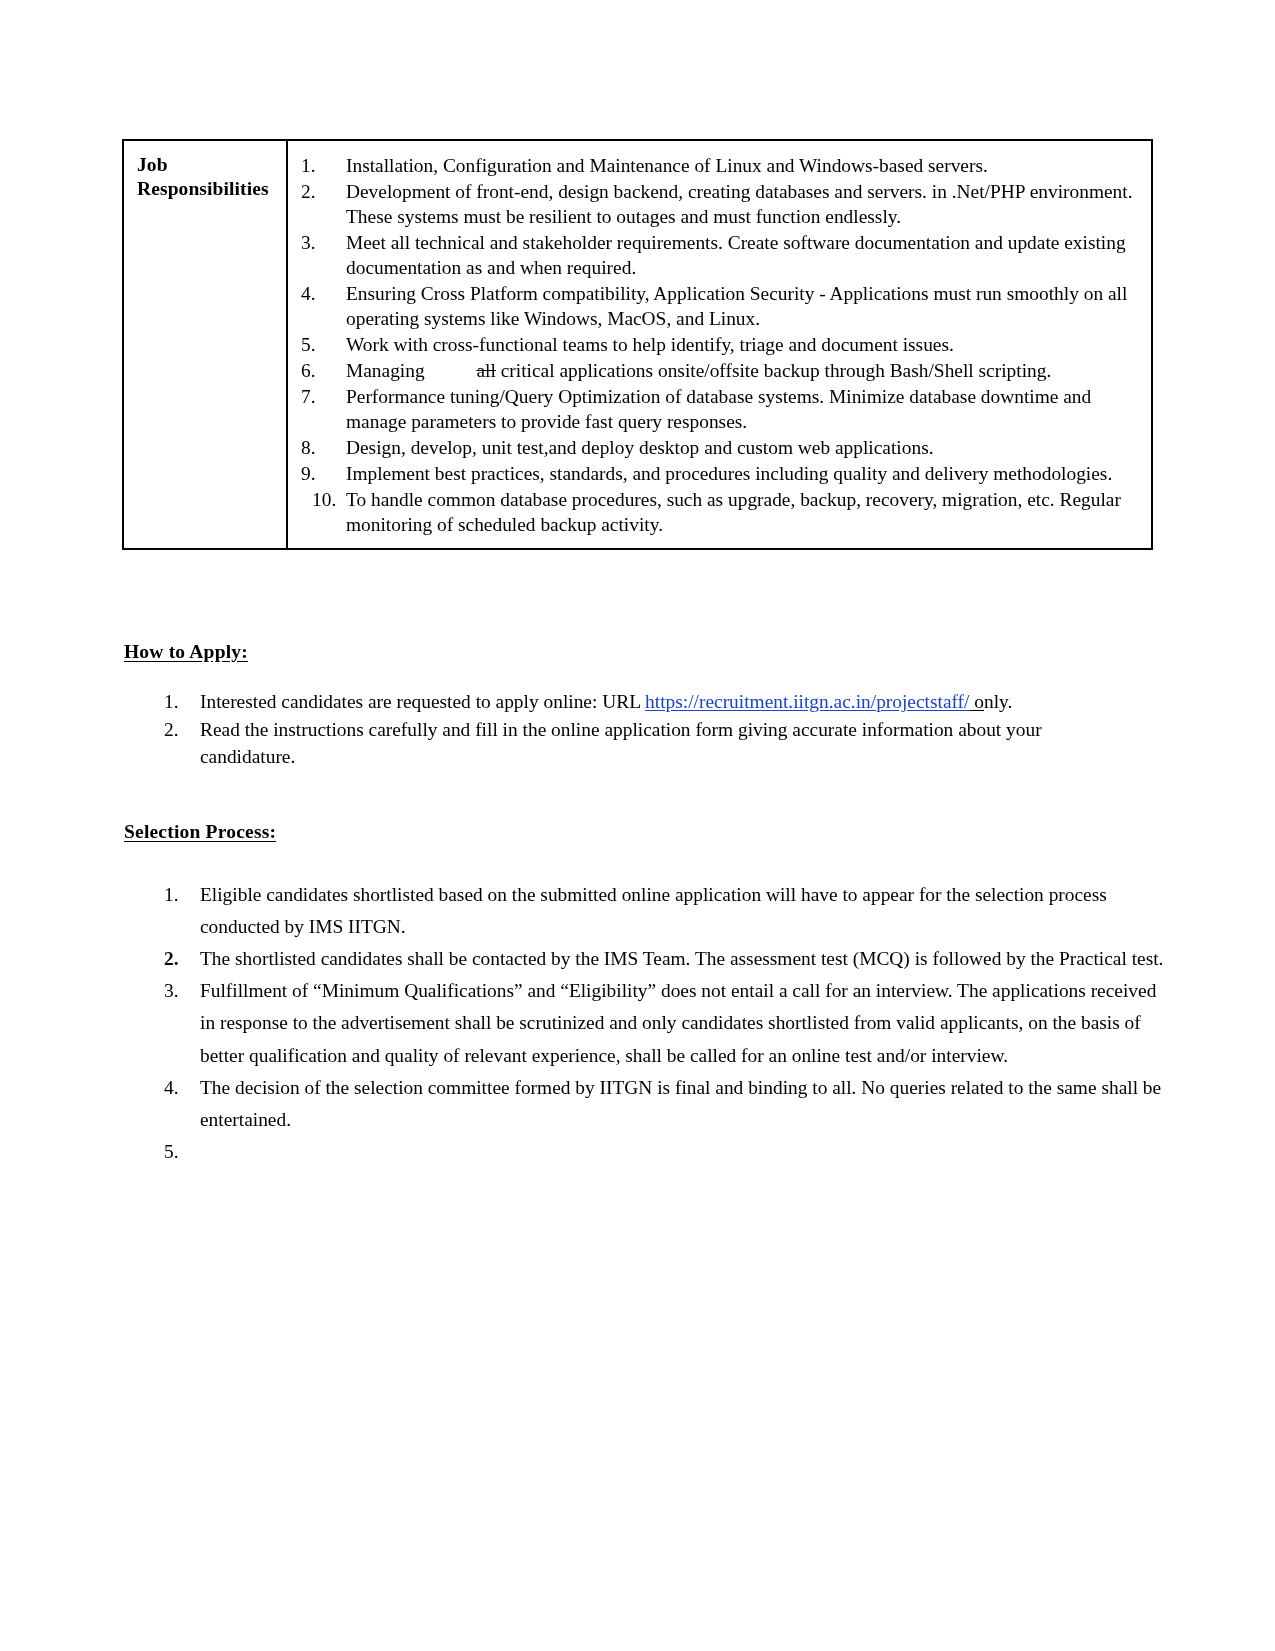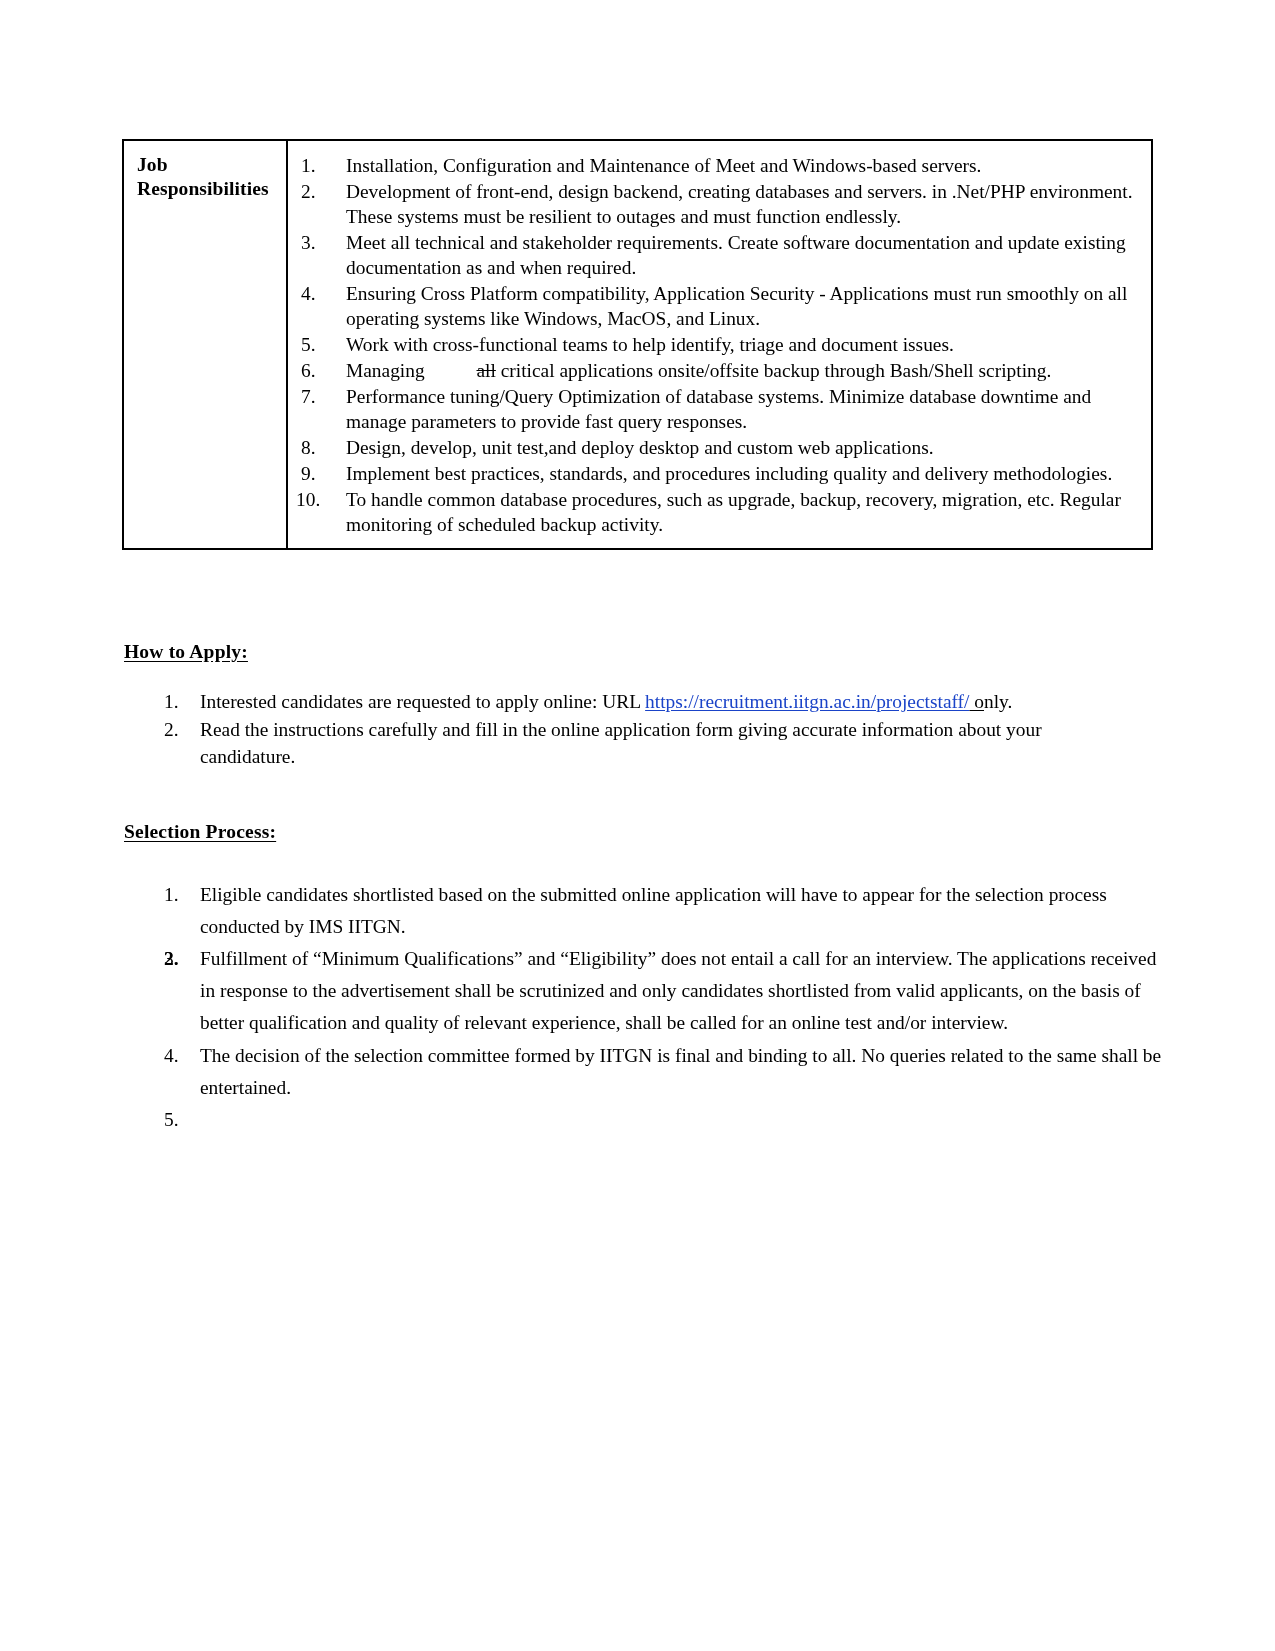--- a/index.html
+++ b/index.html
@@ -74,21 +74,21 @@
   }
   ol.resp-list > li .num {
     position: absolute;
     left: 13px;
     top: 0;
     width: 38px;
     text-align: left;
     font-size: 19.4px;
   }
   ol.resp-list > li.wide .num {
-    left: 8px;
+    left: 24px;
   }
   .strike {
     text-decoration: line-through;
     margin-left: 47px;
   }
 
   
   .section-heading {
     position: absolute;
     font-weight: bold;
@@ -167,21 +167,21 @@
           <div class="lbl">
             <div>Job</div>
             <div>Responsibilities</div>
           </div>
         </td>
         <td class="resp-body-cell">
           <ol class="resp-list">
 
             <li>
               <span class="num">1.</span>
-              <span>Installation, Configuration and Maintenance of Meet and Windows-based servers.</span>
+              <span>Installation, Configuration and Maintenance of Linux and Windows-based servers.</span>
             </li>
 
             <li>
               <span class="num">2.</span>
               <span>Development of front-end, design backend, creating databases and servers. in .Net/PHP environment. These systems must be resilient to outages and must function endlessly.</span>
             </li>
 
             <li>
               <span class="num">3.</span>
               <span>Meet all technical and stakeholder requirements. Create software documentation and update existing documentation as and when required.</span>
@@ -242,20 +242,21 @@
 
   <div class="section-heading" id="heading-selection">Selection Process:</div>
 
   <ol class="doc-list" id="list-selection">
     <li>
       <span class="num">1.</span>
       <span>Eligible candidates shortlisted based on the submitted online application will have to appear for the selection process conducted by IMS IITGN.</span>
     </li>
     <li class="bold-num">
       <span class="num">2.</span>
+      <span>The shortlisted candidates shall be contacted by the IMS Team. The assessment test (MCQ) is followed by the Practical test.</span>
     </li>
     <li>
       <span class="num">3.</span>
       <span>Fulfillment of “Minimum Qualifications” and “Eligibility” does not entail a call for an interview. The applications received in response to the advertisement shall be scrutinized and only candidates shortlisted from valid applicants, on the basis of better qualification and quality of relevant experience, shall be called for an online test and/or interview.</span>
     </li>
     <li>
       <span class="num">4.</span>
       <span>The decision of the selection committee formed by IITGN is final and binding to all. No queries related to the same shall be entertained.</span>
     </li>
     <li>

